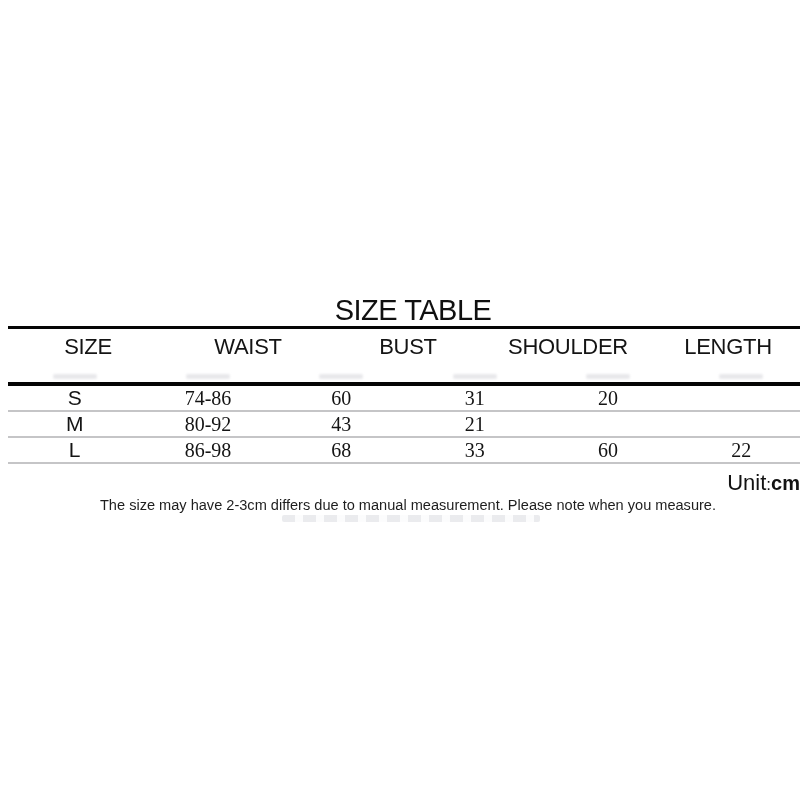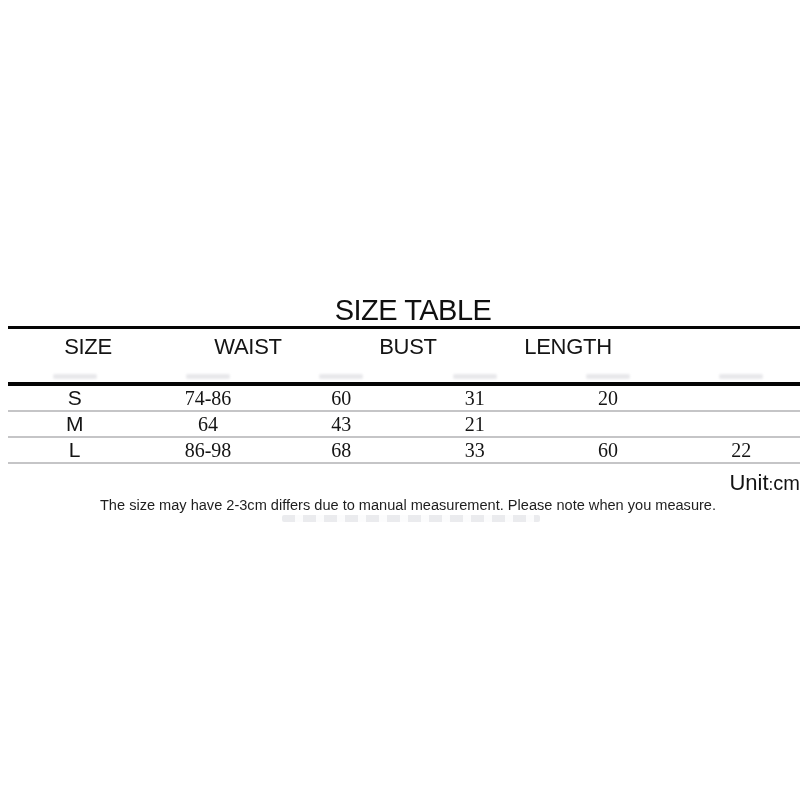--- a/index.html
+++ b/index.html
@@ -93,21 +93,21 @@
   }
   .unit {
     position: absolute;
     top: 470px;
     right: 8px;
     font-size: 22px;
     color: #131313;
     white-space: nowrap;
   }
   .unit .unit-sep { font-size: 17px; }
-  .unit .unit-val { font-size: 20px; }
+  .unit .unit-val { font-size: 20px; font-weight: bold; }
   .note {
     position: absolute;
     top: 496px;
     left: 0;
     width: 800px;
     margin: 0;
     text-align: center;
     font-size: 15.5px;
     color: #1e1e1e;
     transform: scaleX(0.94);
@@ -135,20 +135,21 @@
 <div class="canvas">
 
   <h1 class="title">SIZE TABLE</h1>
 
   <div class="rule rule-top"></div>
 
   <div class="header-row">
     <div class="hcell">SIZE</div>
     <div class="hcell">WAIST</div>
     <div class="hcell">BUST</div>
+    <div class="hcell">SHOULDER</div>
     <div class="hcell">LENGTH</div>
   </div>
 
   <div class="ghost-row">
     <div>
         <div class="smudge"></div>
       </div>
     <div>
         <div class="smudge"></div>
       </div>
@@ -173,21 +174,21 @@
     <div class="data-row">
       <div class="dcell cell-size">S</div>
       <div class="dcell">74-86</div>
       <div class="dcell">60</div>
       <div class="dcell">31</div>
       <div class="dcell">20</div>
     </div>
 
     <div class="data-row">
       <div class="dcell cell-size">M</div>
-      <div class="dcell">64</div>
+      <div class="dcell">80-92</div>
       <div class="dcell">43</div>
       <div class="dcell">21</div>
     </div>
 
     <div class="data-row">
       <div class="dcell cell-size">L</div>
       <div class="dcell">86-98</div>
       <div class="dcell">68</div>
       <div class="dcell">33</div>
       <div class="dcell">60</div>

